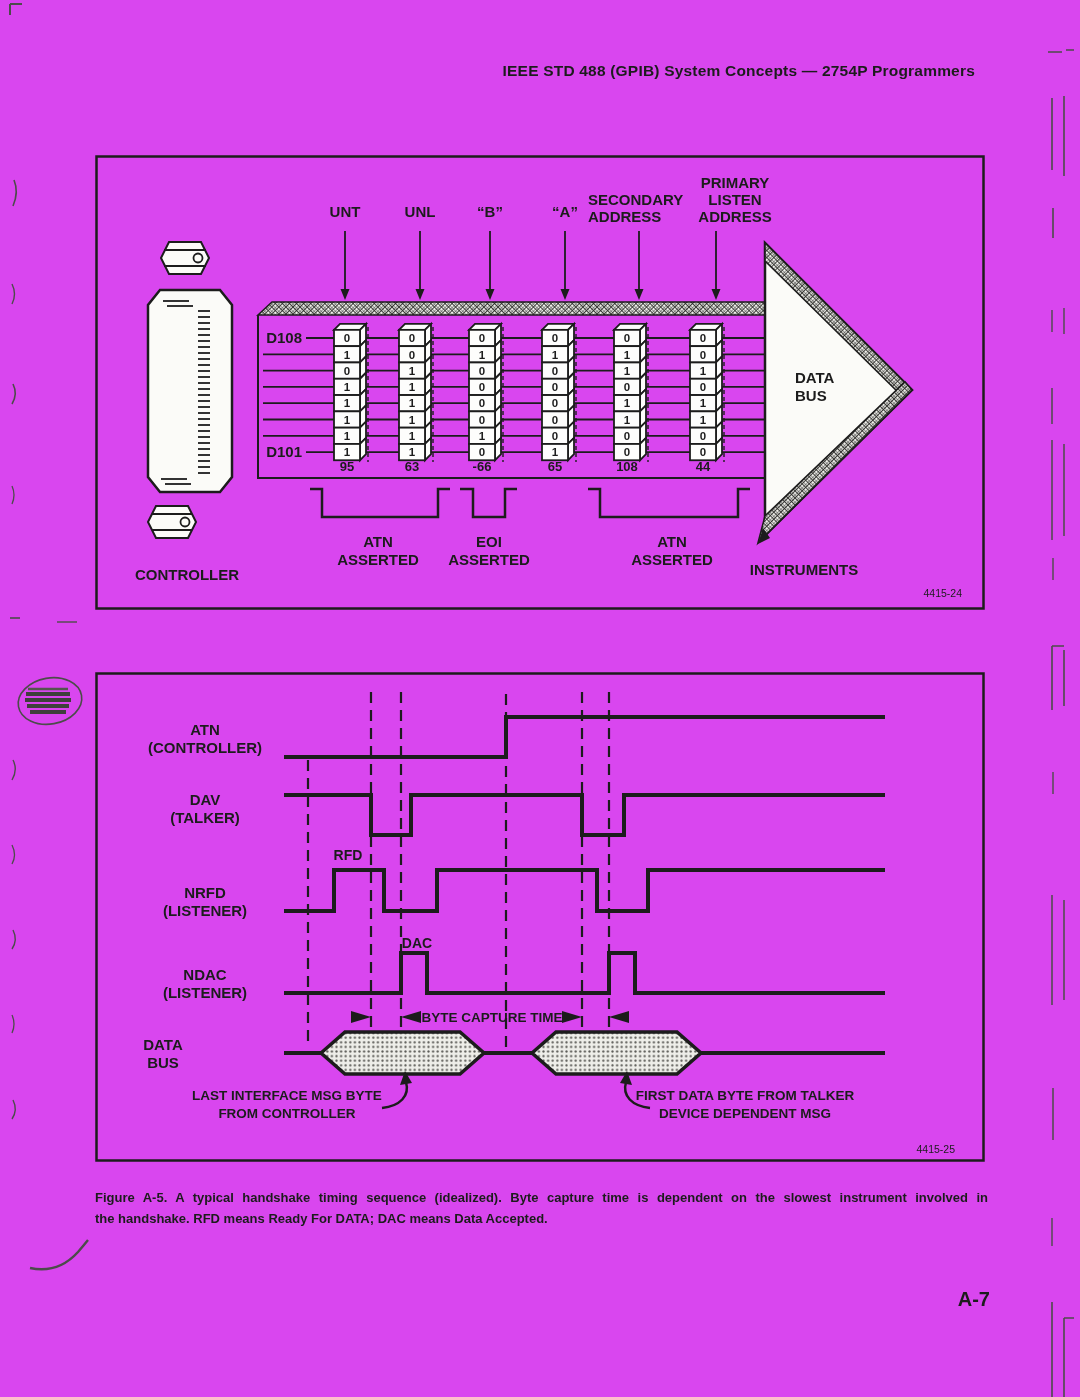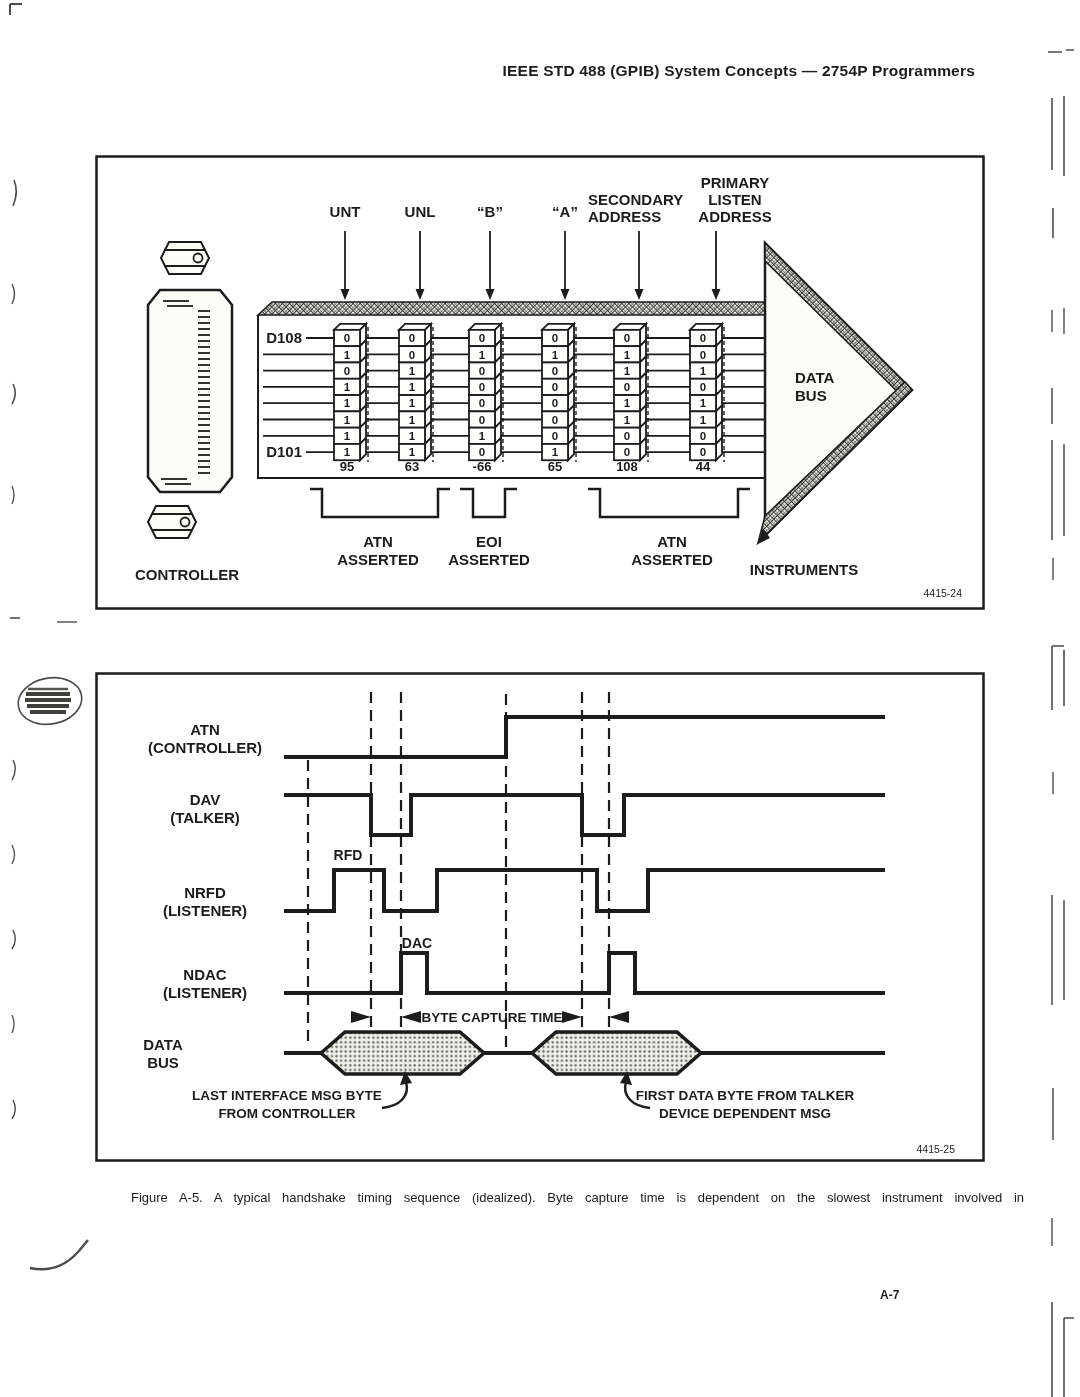--- a/index.html
+++ b/index.html
@@ -1,29 +1,29 @@
 <!DOCTYPE html>
 <html><head>
 <meta charset="utf-8">
 <style>
   html,body{margin:0;padding:0;background:#e9e9e6;}
-  .page{position:relative;width:1080px;height:1397px;background:#ffffff;
+  .page{position:relative;width:1080px;height:1397px;background:#d946ef;
         font-family:"Liberation Sans",sans-serif;color:#1c1c1c;overflow:hidden;}
   .header{position:absolute;left:400px;top:62px;width:575px;text-align:right;
           font-size:15.5px;font-weight:700;letter-spacing:.2px;}
   .fig{position:absolute;}
   #fig-a4{left:95px;top:155px;}
   #fig-a5{left:95px;top:672px;}
   .caption-a4{position:absolute;left:95px;top:619px;width:930px;text-align:center;
               font-size:13.5px;font-weight:700;}
   .caption-a5{position:absolute;left:95px;top:1187px;width:893px;font-size:13px;
-              font-weight:400;line-height:21px;margin-left:36px;}
+              font-weight:700;line-height:21px;}
   .caption-a5 .jl{text-align:justify;text-align-last:justify;}
-  .page-number{position:absolute;left:880px;top:1288px;width:110px;text-align:left;
-               font-size:12px;font-weight:700;}
+  .page-number{position:absolute;left:880px;top:1288px;width:110px;text-align:right;
+               font-size:20px;font-weight:700;}
   svg text{fill:#1c1c1c;font-family:"Liberation Sans",sans-serif;font-weight:700;}
   .t15{font-size:15px;}
   .t14{font-size:14px;}
   .t135{font-size:13.5px;}
   .t13{font-size:13px;}
   .t115{font-size:11.5px;}
   .t105{font-size:10.5px;font-weight:400;}
   .figbox{fill:none;stroke:#1c1c1c;stroke-width:2.5;}
   .w18{stroke:#1c1c1c;stroke-width:1.8;fill:none;}
   .w2{stroke:#1c1c1c;stroke-width:2;fill:none;}
@@ -390,20 +390,21 @@
     <g>
       <path d="M555,436 C537,434 527,424 531,410" class="w25"></path>
       <polygon class="solid" points="525,411 537,413 532,399"></polygon>
     </g>
 
     <text x="860" y="481" text-anchor="end" class="t105">4415-25</text>
   </svg>
 
   <div class="caption-a5">
     <div class="jl">Figure A-5. A typical handshake timing sequence (idealized). Byte capture time is dependent on the slowest instrument involved in</div>
+    <div>the handshake. RFD means Ready For DATA; DAC means Data Accepted.</div>
   </div>
 
   <div class="page-number">A-7</div>
 
   <svg width="1080" height="1397" viewBox="0 0 1080 1397" style="position:absolute;left:0;top:0;pointer-events:none;">
     <g>
       <path d="M10,4 h12 M10,4 v11" class="art" stroke-width="2"></path>
       <path d="M14,180 q5,12 -1,26" class="art" stroke-width="1.6"></path>
       <path d="M12,284 q5,10 0,20" class="art" stroke-width="1.4"></path>
       <path d="M13,384 q5,10 -1,20" class="art" stroke-width="1.6"></path>

